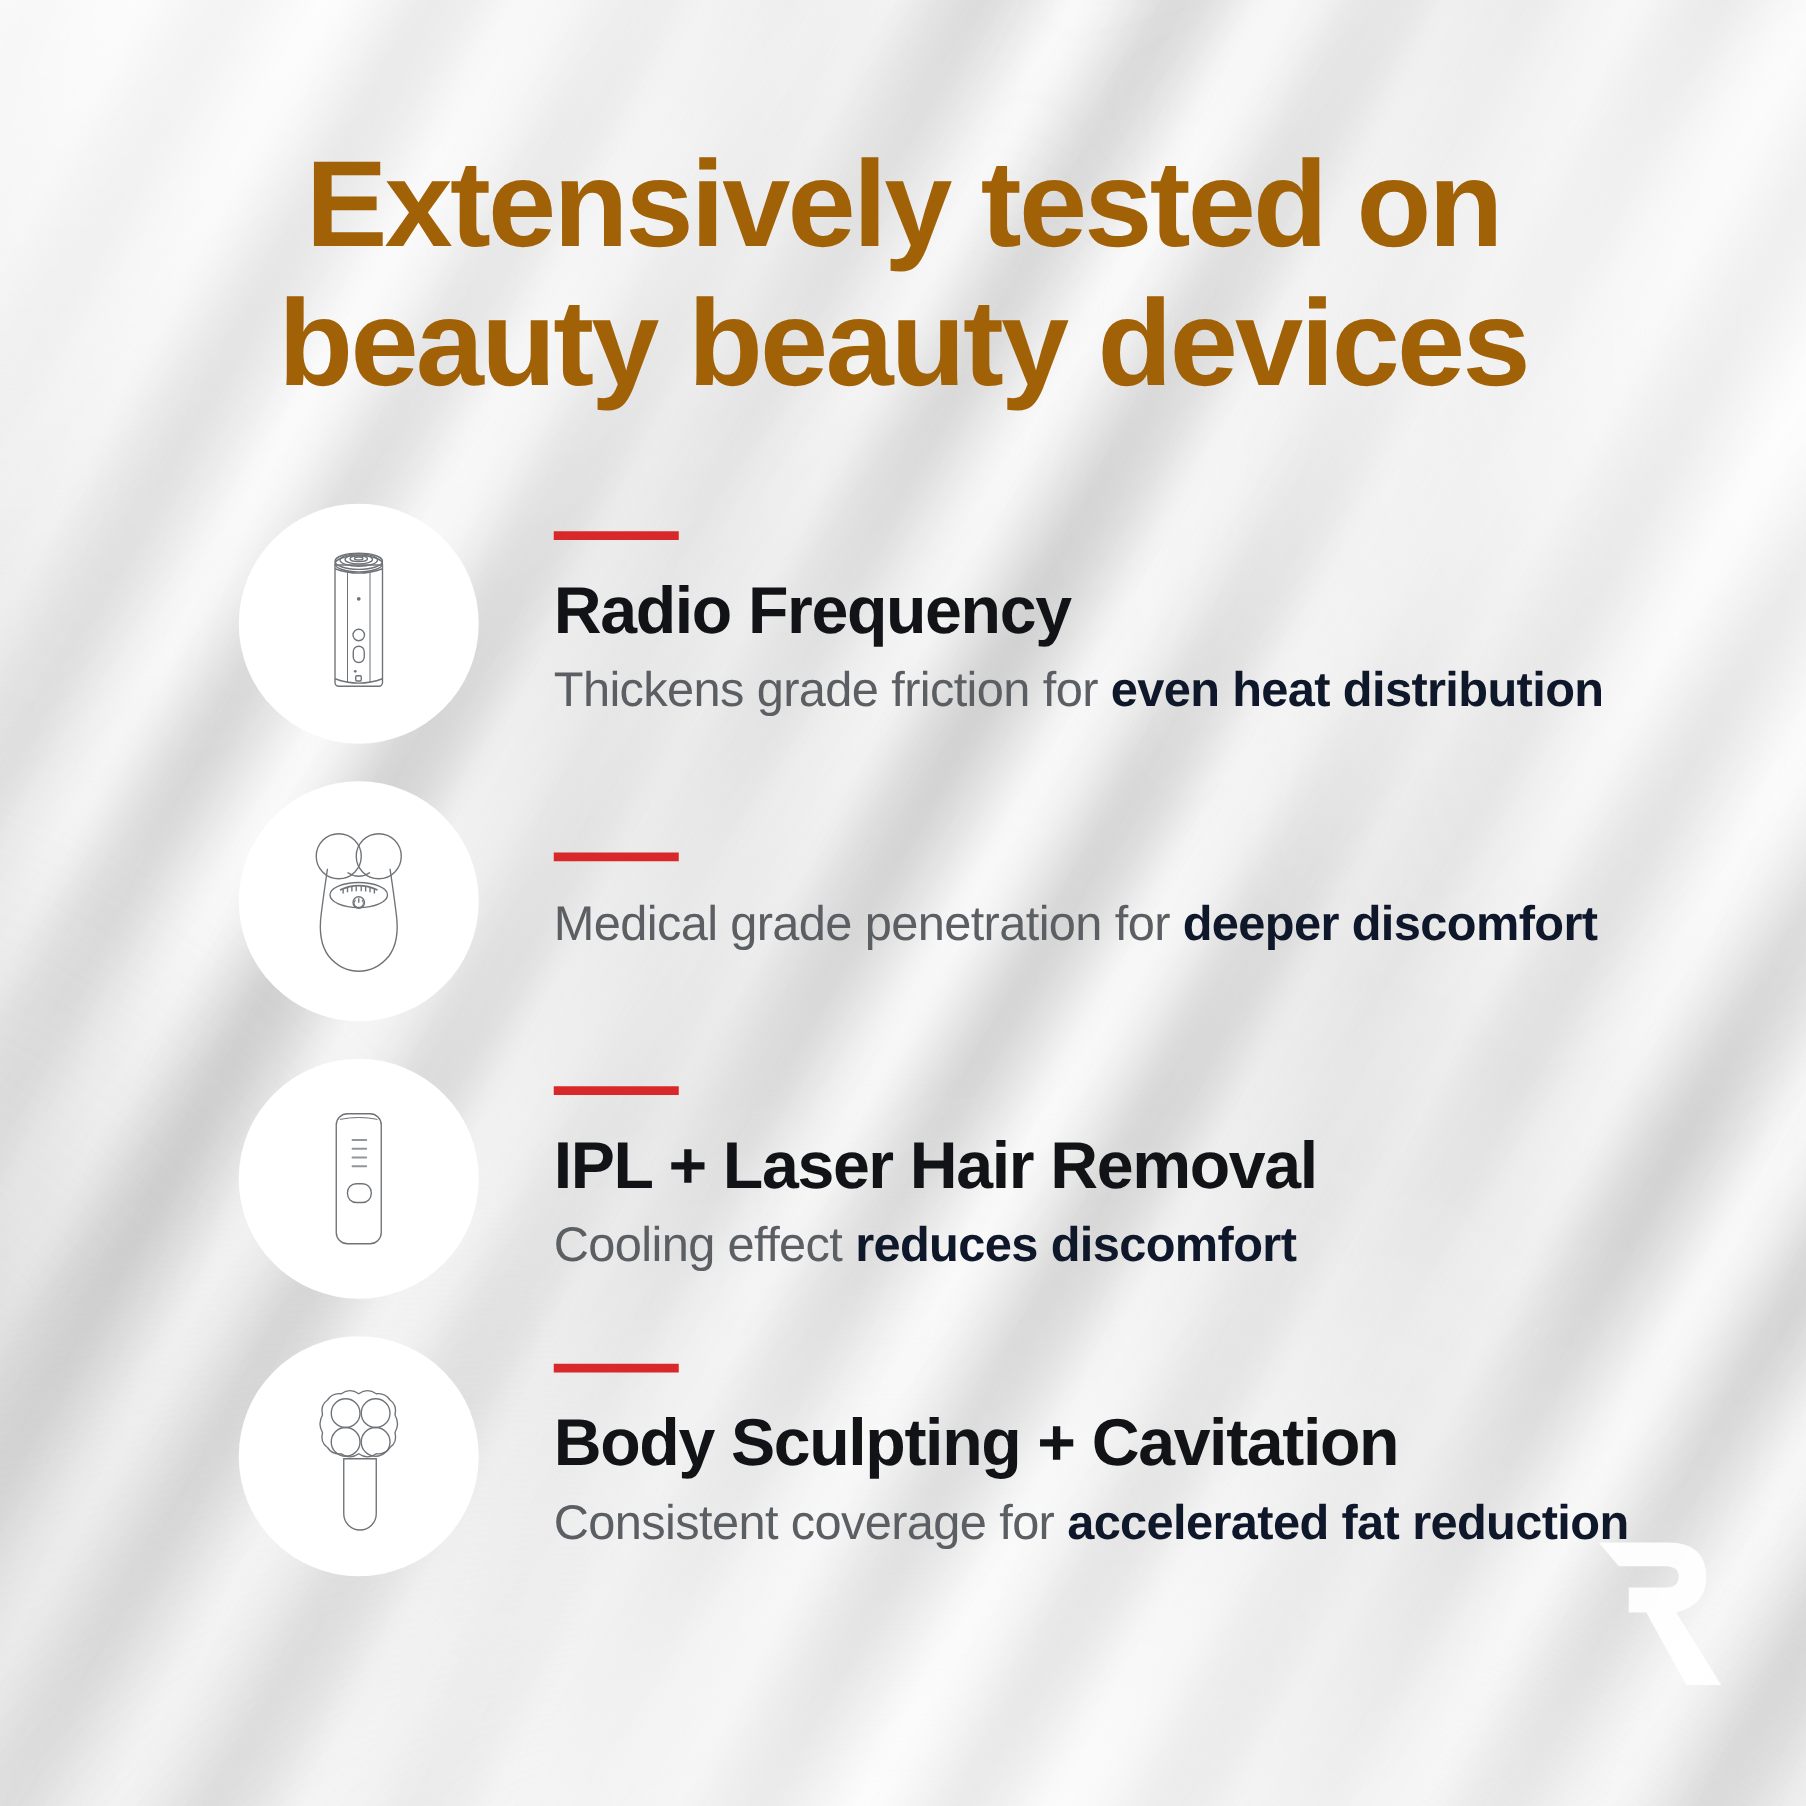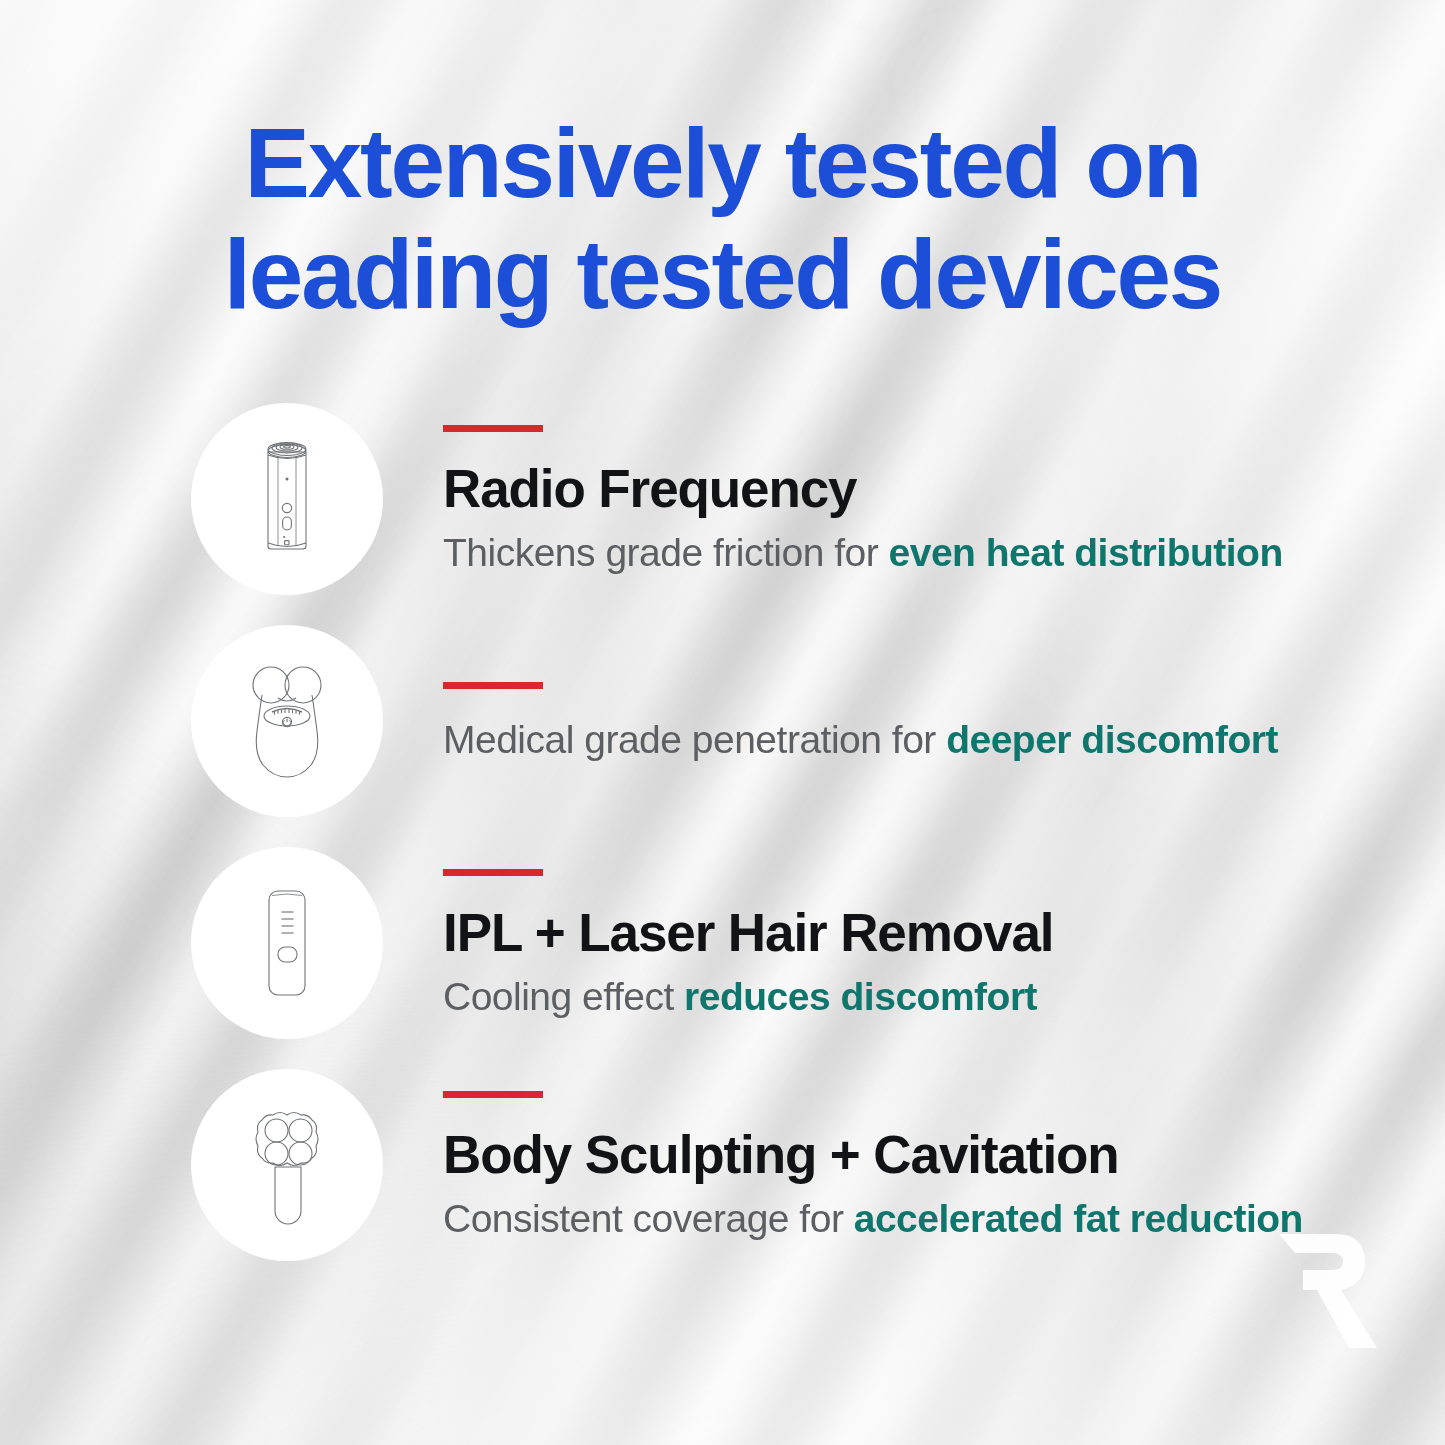--- a/index.html
+++ b/index.html
@@ -50,21 +50,21 @@
       radial-gradient(ellipse 55% 45% at 5% 72%, rgba(160,160,160,.30), rgba(255,255,255,0) 62%),
       radial-gradient(ellipse 50% 40% at 96% 88%, rgba(165,165,165,.26), rgba(255,255,255,0) 60%);
     filter:blur(5px);
   }
 
   
   #headline {
     position:absolute;
     top:108px; left:0; right:0;
     text-align:center;
-    color:#1d4ed8;
+    color:#a16207;
     font-weight:700;
     font-size:98px;
     line-height:1.13;
     letter-spacing:-2.2px;
     z-index:5;
   }
   #headline .ln { display:block; white-space:nowrap; }
 
   
   #rows { position:absolute; top:388px; left:0; width:1445px; z-index:5;padding-left:44px; }
@@ -111,42 +111,42 @@
   }
 
   .sub {
     font-size:39px;
     line-height:1.06;
     letter-spacing:-0.5px;
     color:#5b5e62;
     font-weight:400;
     white-space:nowrap;
   }
-  .sub .em { color:#0f766e; font-weight:700; }
+  .sub .em { color:#0f172a; font-weight:700; }
 
   
   #logo {
     position:absolute;
     right:62px; bottom:95px;
     width:110px; height:118px;
     z-index:6;
   }
 </style>
 </head>
 <body>
 
 <div id="poster">
 
   <div class="tex tex-a"></div>
   <div class="tex tex-b"></div>
   <div class="tex tex-c"></div>
 
   <div id="headline">
     <span class="ln">Extensively tested on</span>
-    <span class="ln">leading tested devices</span>
+    <span class="ln">beauty beauty devices</span>
   </div>
 
   <div id="rows">
 
     <div class="row">
       <div class="medallion">
         <svg width="150" height="150" viewBox="0 0 150 150">
           <g fill="none" stroke="#6f7377" stroke-width="1.1">
             <path d="M56 28 h38 v94 a3 3 0 0 1 -3 3 h-32 a3 3 0 0 1 -3 -3 z"></path>
             <path d="M56 31 q19 7 38 0"></path>

